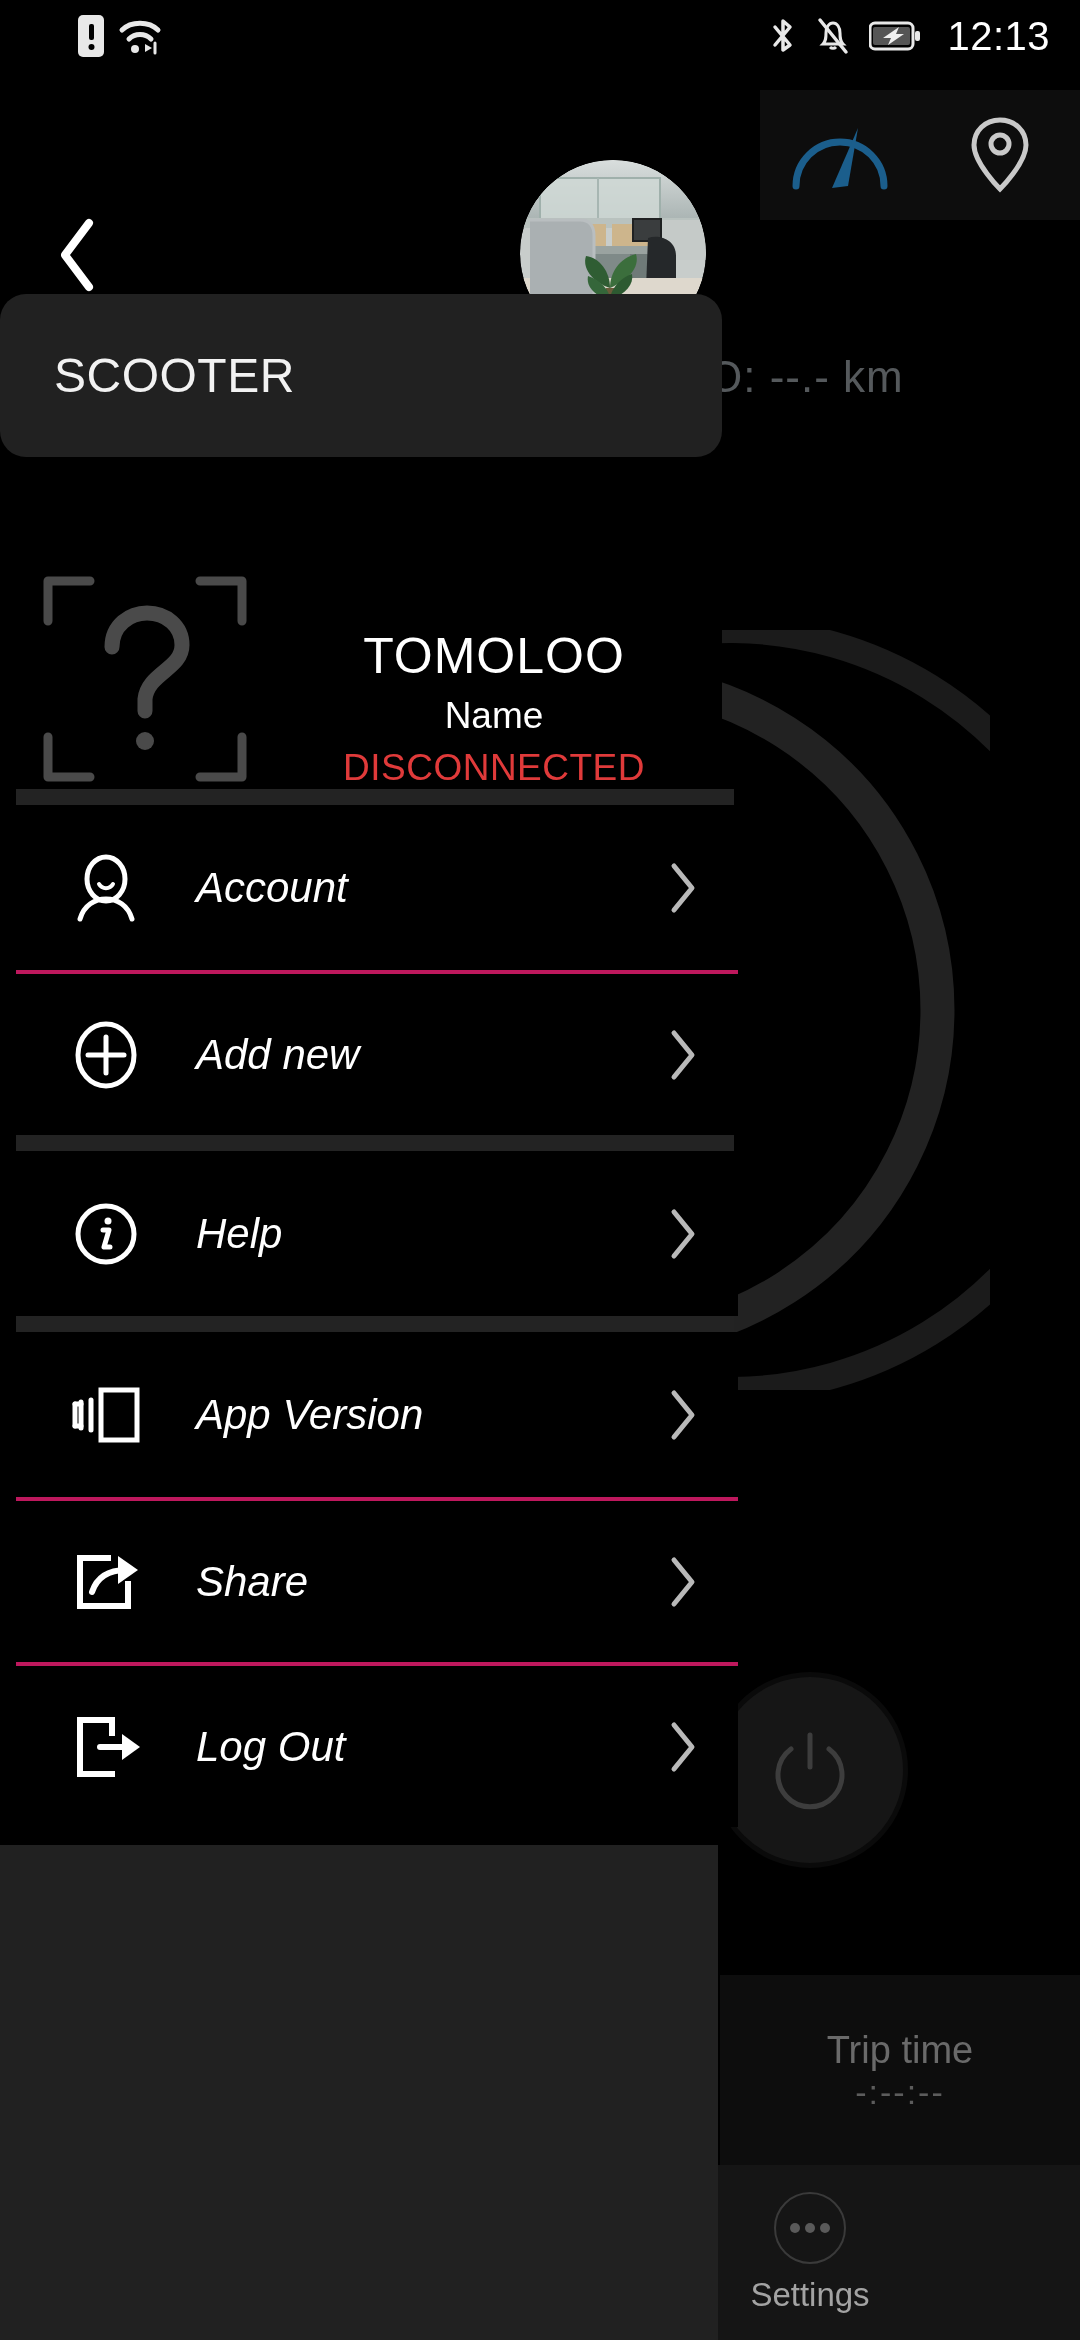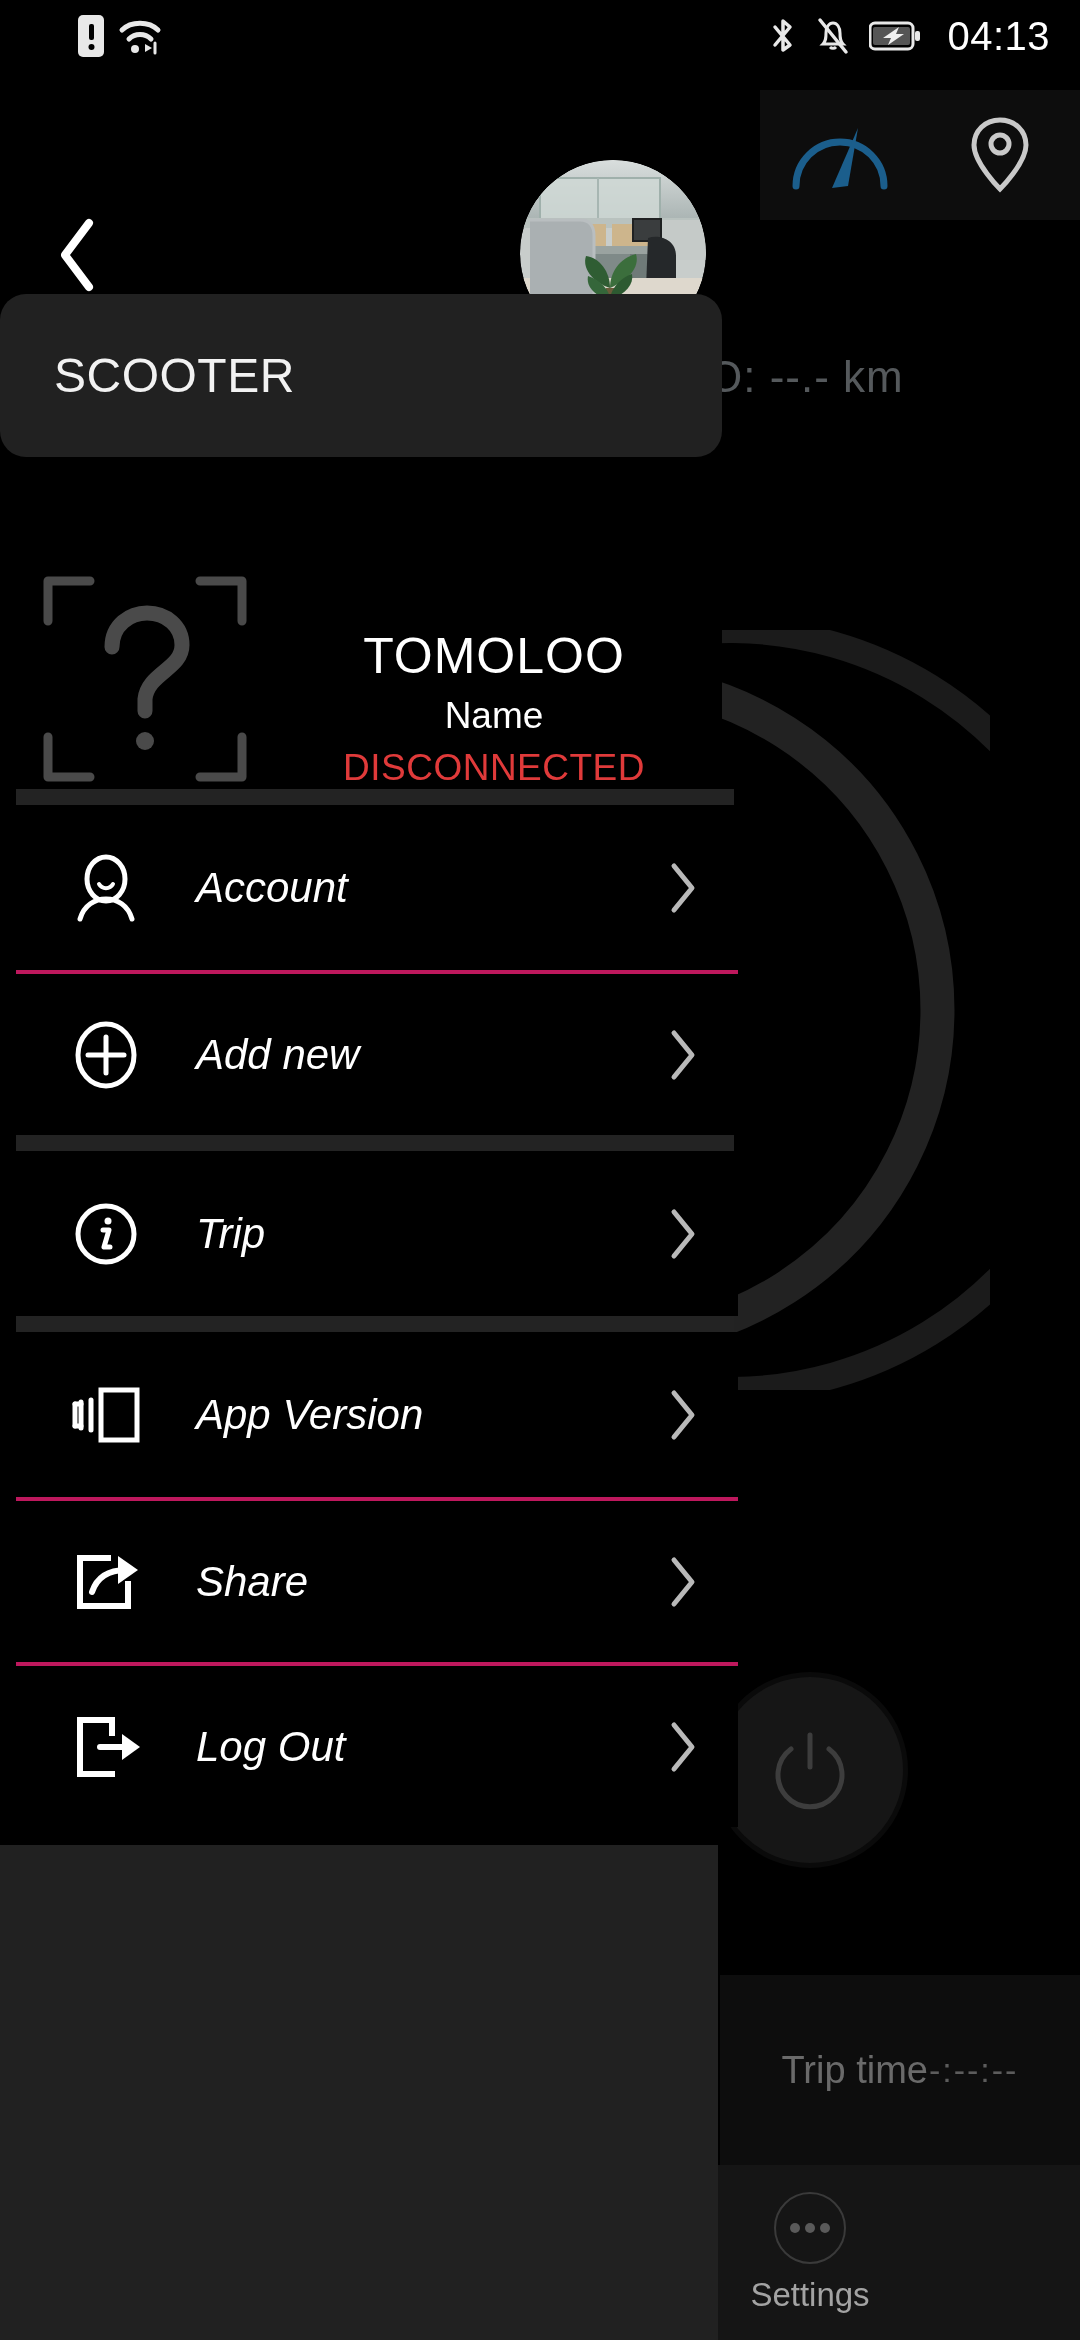--- a/index.html
+++ b/index.html
@@ -16,21 +16,21 @@
   .odo { position:absolute; top:352px; left:640px; font-size:44px; color:#55595c;
          letter-spacing:1px; white-space:nowrap; }
 
   .gauge { position:absolute; left:230px; top:630px; width:760px; height:760px; }
 
   .powerbtn { position:absolute; left:712px; top:1672px; width:196px; height:196px;
               border-radius:50%; background:#161616; border:5px solid #0a0a0a;
               display:flex; align-items:center; justify-content:center; }
 
   .tripbox { position:absolute; left:720px; top:1975px; width:360px; height:190px;
-             background:#0d0d0d; display:flex; flex-direction:row;
+             background:#0d0d0d; display:flex; flex-direction:column;
              align-items:center; justify-content:center; gap:1px; }
   .trip-label { font-size:38px; color:#6a6a6a; }
   .trip-value { font-size:34px; color:#5c5c5c; letter-spacing:2px; }
 
   .bottomnav { position:absolute; left:0; top:2165px; width:1080px; height:175px;
                background:#151515; display:flex; }
   .navitem { flex:1; display:flex; flex-direction:column; align-items:center;
              justify-content:center; gap:12px; }
   .navcircle { width:72px; height:72px; border-radius:50%; border:2px solid #3a3a3a;
                display:flex; align-items:center; justify-content:center; }
@@ -270,21 +270,21 @@
     <div class="band"></div>
 
     <div class="row">
       <span class="row-icon">
         <svg width="66" height="70" viewBox="0 0 66 70">
           <circle cx="33" cy="35" r="28" fill="none" stroke="#fff" stroke-width="5"></circle>
           <circle cx="35" cy="22" r="3.5" fill="#fff"></circle>
           <path d="M30 31 L36 31 L31 48 L37 48" fill="none" stroke="#fff" stroke-width="5" stroke-linecap="round" stroke-linejoin="round"></path>
         </svg>
       </span>
-      <span class="row-label">Trip</span>
+      <span class="row-label">Help</span>
       <span class="row-chev">
         <svg width="30" height="52" viewBox="0 0 30 52">
           <polyline points="6,4 24,26 6,48" fill="none" stroke="#b9b9b9" stroke-width="5" stroke-linecap="round" stroke-linejoin="round"></polyline>
         </svg>
       </span>
     </div>
 
     <div class="band"></div>
 
     <div class="row">
@@ -375,15 +375,15 @@
       </svg>
     </span>
     <span>
       <svg width="52" height="30" viewBox="0 0 52 30">
         <rect x="1" y="2" width="43" height="26" rx="5" fill="none" stroke="#e8e8e8" stroke-width="3"></rect>
         <rect x="4" y="6" width="37" height="18" rx="2" fill="#555"></rect>
         <rect x="46" y="10" width="5" height="10" rx="2" fill="#e8e8e8"></rect>
         <polygon points="30,6 14,17 22,17 19,24 35,13 27,13" fill="#f0f0f0"></polygon>
       </svg>
     </span>
-    <span class="sb-time">04:13</span>
+    <span class="sb-time">12:13</span>
   </div>
 </div>
 
 </body></html>

